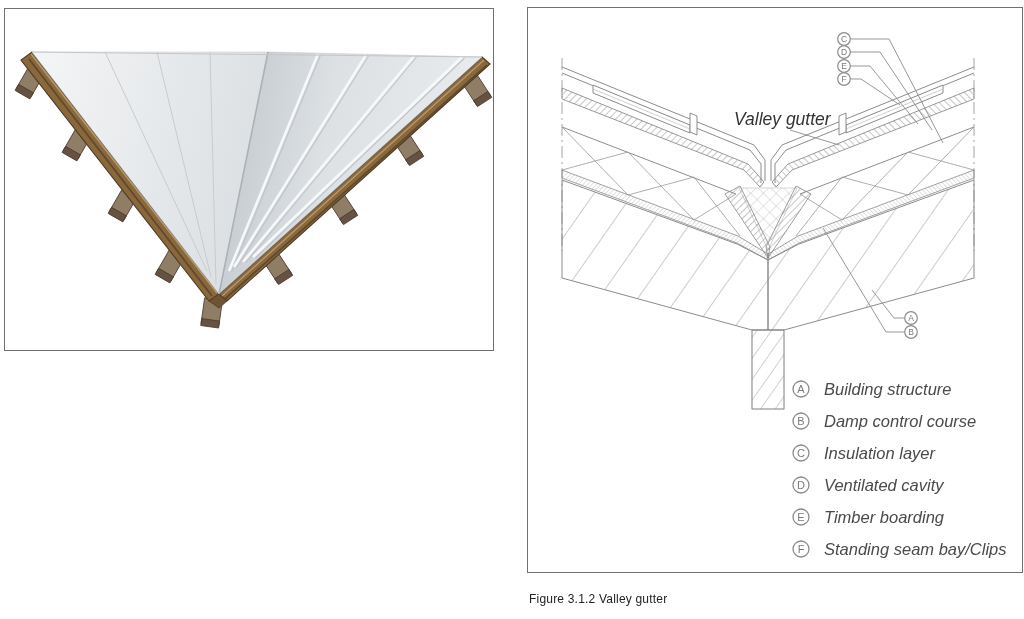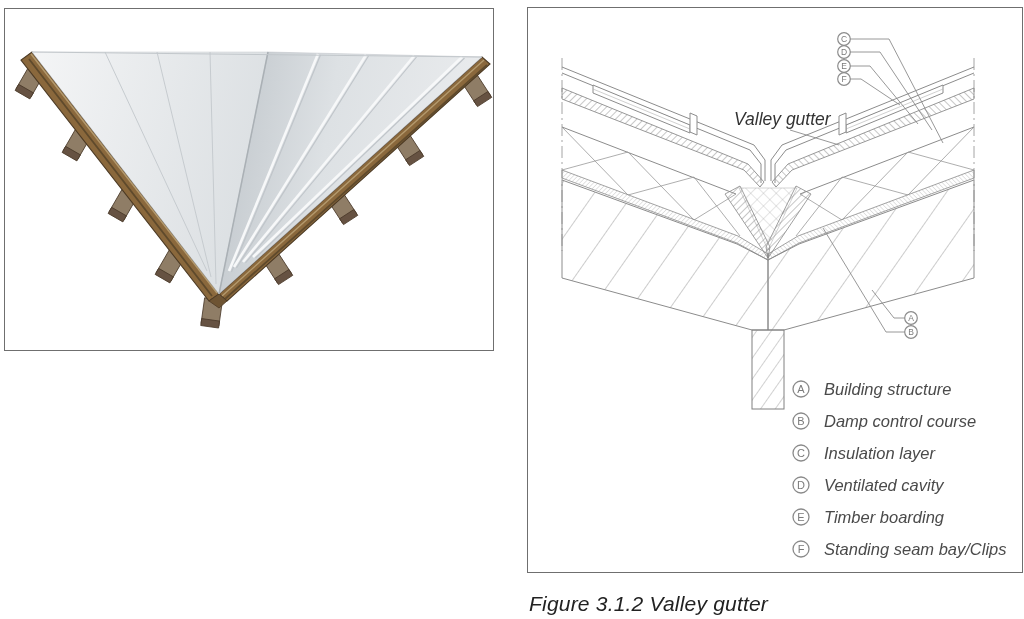--- a/index.html
+++ b/index.html
@@ -1,20 +1,20 @@
 <!DOCTYPE html>
 <html><head>
 <meta charset="utf-8">
 <style>
   html,body{margin:0;padding:0;background:#ffffff;}
   body{width:1024px;height:619px;position:relative;font-family:"Liberation Sans",sans-serif;overflow:hidden;}
   .panel{position:absolute;background:#ffffff;border:1px solid #6f6f6f;box-sizing:border-box;}
   #photo-panel{left:4px;top:8px;width:490px;height:343px;}
   #diagram-panel{left:527px;top:7px;width:496px;height:566px;}
-  #figure-caption{position:absolute;left:529px;top:592px;font-style:italic;font-size:21px;color:#222222;letter-spacing:.2px;}
+  #figure-caption{position:absolute;left:529px;top:592px;font-size:12px;color:#222222;letter-spacing:.2px;}
   svg{display:block;}
   text{font-family:"Liberation Sans",sans-serif;}
   .legend-label{font-style:italic;font-size:16.5px;fill:#4a4a4a;}
   .legend-letter{font-size:11px;fill:#7a7a7a;}
   .callout-letter{font-size:8.5px;fill:#7a7a7a;}
   .annotation{font-style:italic;font-size:17.5px;fill:#333333;}
 </style>
 </head>
 <body>
 

